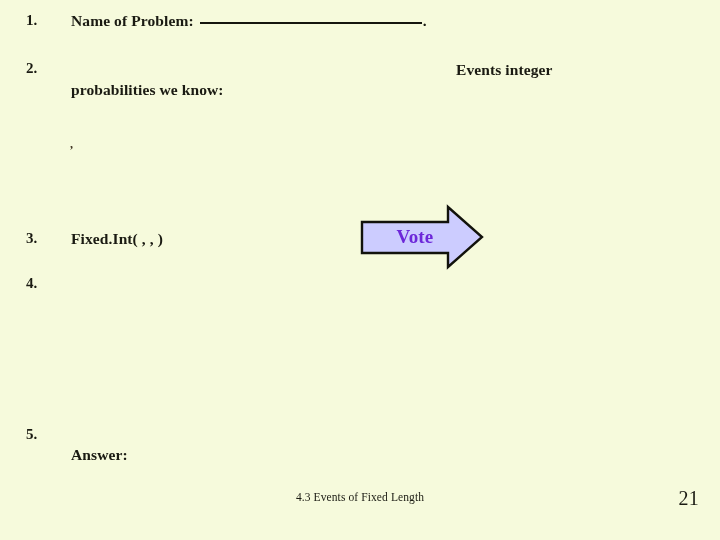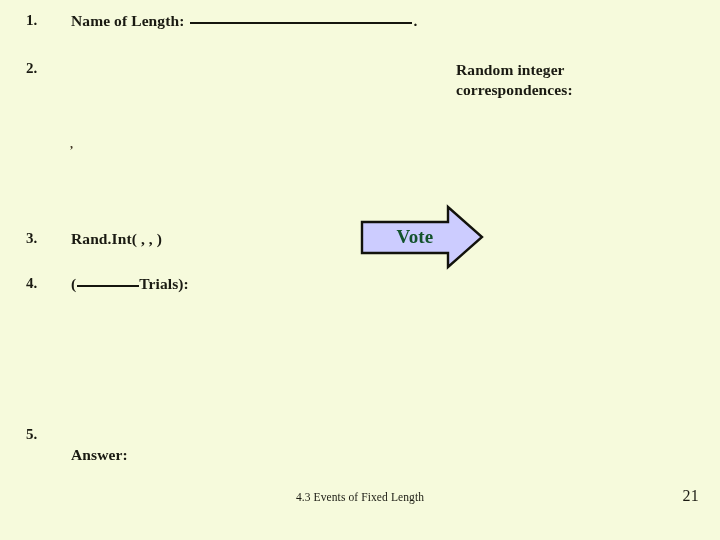--- a/index.html
+++ b/index.html
@@ -100,69 +100,68 @@
   }
   #vote-label {
     position: absolute;
     left: 360px;
     top: 226px;
     width: 110px;
     text-align: center;
     font-size: 19px;
     font-weight: bold;
     letter-spacing: 0.2px;
-    color: #14532d;
+    color: #6d28d9;
     pointer-events: none;
   }
 
   
   #footer-title {
     position: absolute;
     left: 0;
     top: 491px;
     width: 720px;
     text-align: center;
     font-size: 11.5px;
     letter-spacing: 0.1px;
   }
   #page-number {
     position: absolute;
     right: 21px;
     top: 487px;
-    font-size: 16px;
+    font-size: 20px;
     letter-spacing: 0.2px;
   }
 </style>
 </head>
 <body>
 
 <div id="slide">
 
   <div class="item-num" id="row1-num">1.</div>
-  <div class="item-body" id="row1-body"><span>Name of Length: </span><span class="blank-rule"></span><span>.</span></div>
+  <div class="item-body" id="row1-body"><span>Name of Problem: </span><span class="blank-rule"></span><span>.</span></div>
 
   <div class="item-num" id="row2-num">2.</div>
-  <div class="item-body" id="row2-body"><br></div>
+  <div class="item-body" id="row2-body"><br><span>probabilities we know:</span></div>
 
-  <div id="right-label"><span>Random integer</span><br><span>correspondences:</span></div>
+  <div id="right-label"><span>Events integer</span><br></div>
 
   <div id="stray-mark">,</div>
 
   <div class="item-num" id="row3-num">3.</div>
-  <div class="item-body" id="row3-body">Rand.Int(      ,      ,      )</div>
+  <div class="item-body" id="row3-body">Fixed.Int(      ,      ,      )</div>
 
   <div id="vote-arrow">
     <svg viewBox="0 0 124 66" preserveAspectRatio="none">
       <polygon points="2,18 88,18 88,3 122,33 88,63 88,49 2,49" fill="#ccccff" stroke="#12120c" stroke-width="2.4" stroke-linejoin="miter"></polygon>
     </svg>
   </div>
   <div id="vote-label">Vote</div>
 
   <div class="item-num" id="row4-num">4.</div>
-  <div class="item-body" id="row4-body"><span>(</span><span class="blank-rule-sm"></span><span>Trials):</span></div>
 
   <div class="item-num" id="row5-num">5.</div>
   <div class="item-body" id="row5-body">Answer:</div>
 
   <div id="footer-title">4.3  Events of Fixed Length</div>
   <div id="page-number">21</div>
 
 </div>
 
 </body></html>

